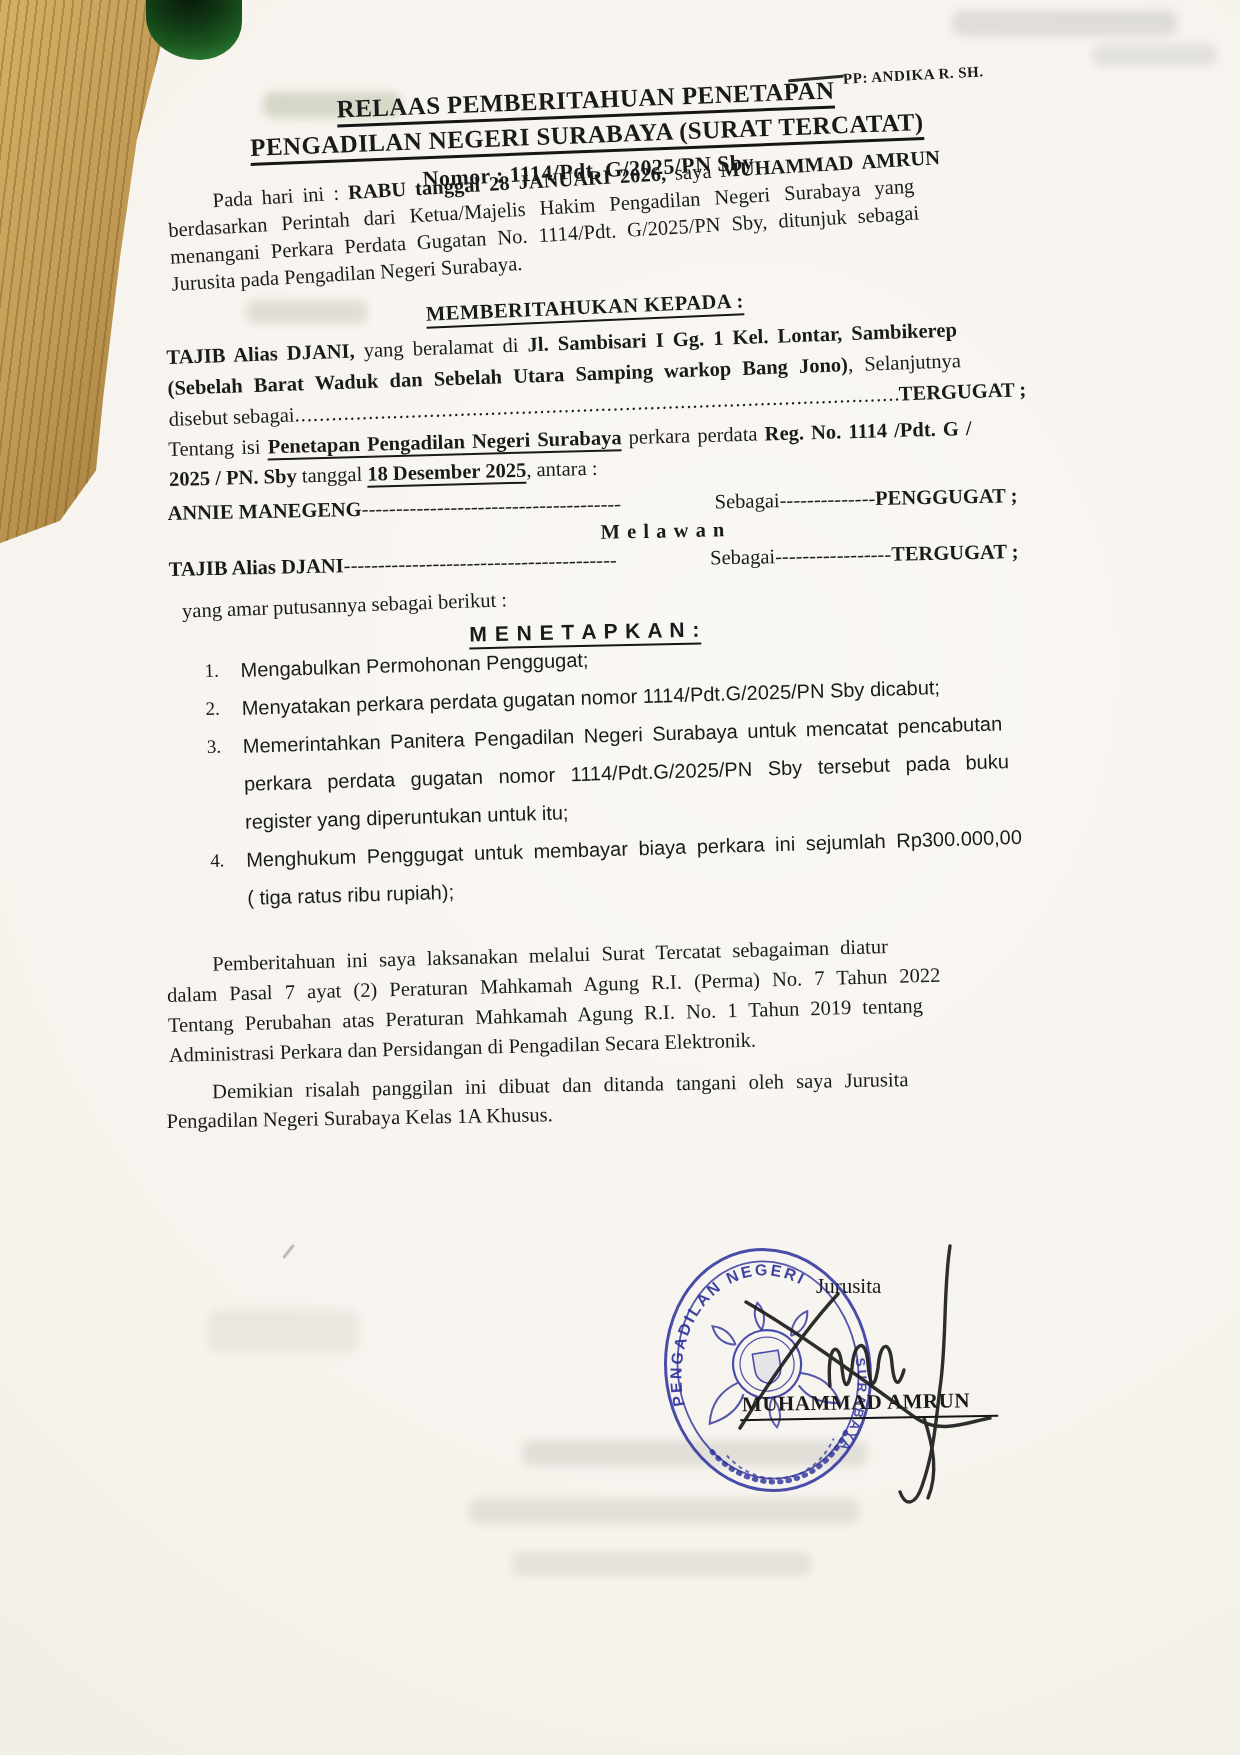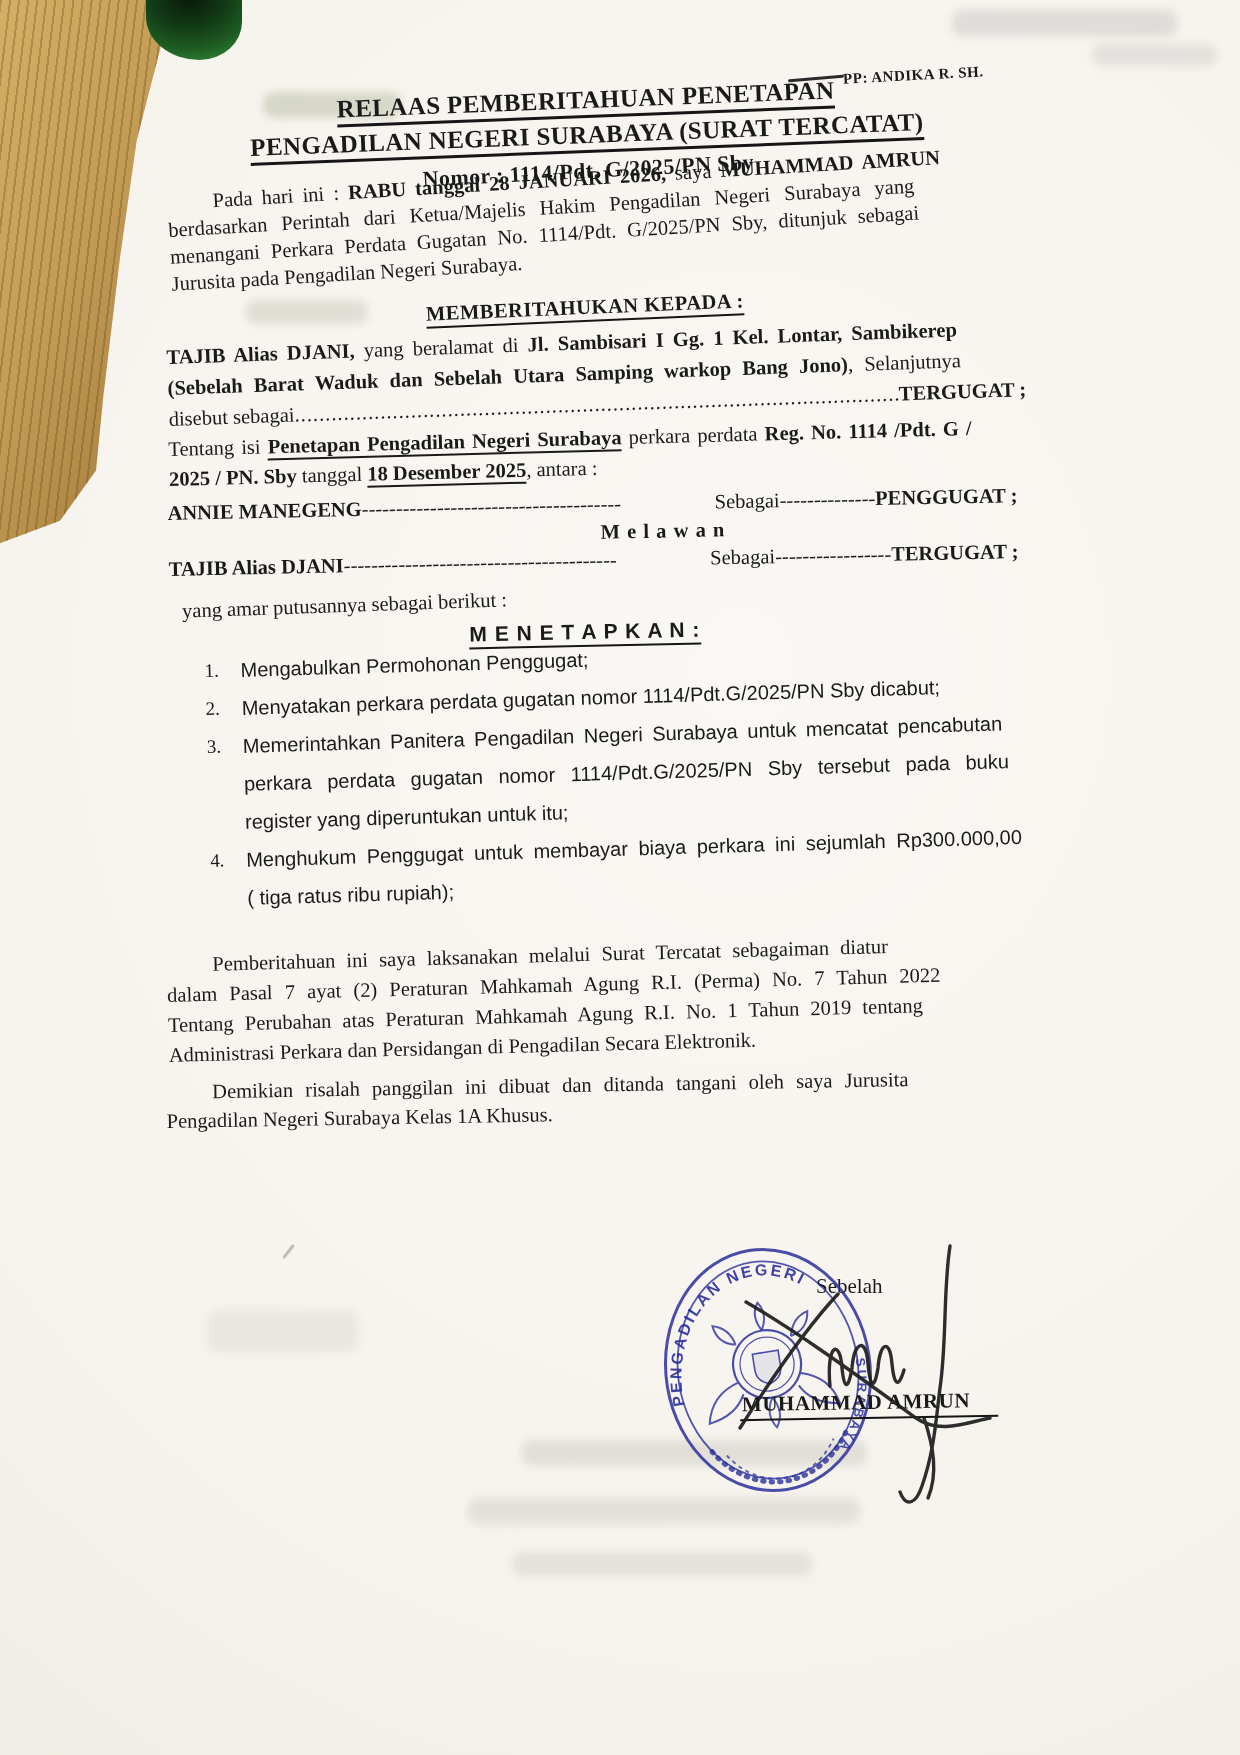--- a/index.html
+++ b/index.html
@@ -189,21 +189,21 @@
     <div class="line ws7">dalam Pasal 7 ayat (2) Peraturan Mahkamah Agung R.I. (Perma) No. 7 Tahun 2022</div>
     <div class="line ws6">Tentang Perubahan atas Peraturan Mahkamah Agung R.I. No. 1 Tahun 2019 tentang</div>
     <div class="line">Administrasi Perkara dan Persidangan di Pengadilan Secara Elektronik.</div>
   </div>
 
   <div class="abs para closing2">
     <div class="line ind ws7">Demikian risalah panggilan ini dibuat dan ditanda tangani oleh saya Jurusita</div>
     <div class="line">Pengadilan Negeri Surabaya Kelas 1A Khusus.</div>
   </div>
 
-  <div class="abs jurusita">Sebelah</div>
+  <div class="abs jurusita">Jurusita</div>
 
   <svg class="abs stamp" viewBox="0 0 224 256" xmlns="http://www.w3.org/2000/svg" xmlns:xlink="http://www.w3.org/1999/xlink">
     <defs>
       <path id="arcTop" d="M 26 164 A 88 108 0 1 1 198 164"></path>
       <path id="arcRight" d="M 200 128 A 90 110 0 0 1 154 230"></path>
     </defs>
     <g transform="rotate(-9 112 128)" stroke="#2b2f9b" fill="none">
       <ellipse cx="112" cy="128" rx="102" ry="121" stroke-width="3" opacity=".85"></ellipse>
       <ellipse cx="112" cy="128" rx="90" ry="109" stroke-width="1.8" opacity=".8"></ellipse>
       <path d="M 44 200 A 84 98 0 0 0 180 200" stroke-width="5" stroke-linecap="round" stroke-dasharray="1.5 7" opacity=".8"></path>

